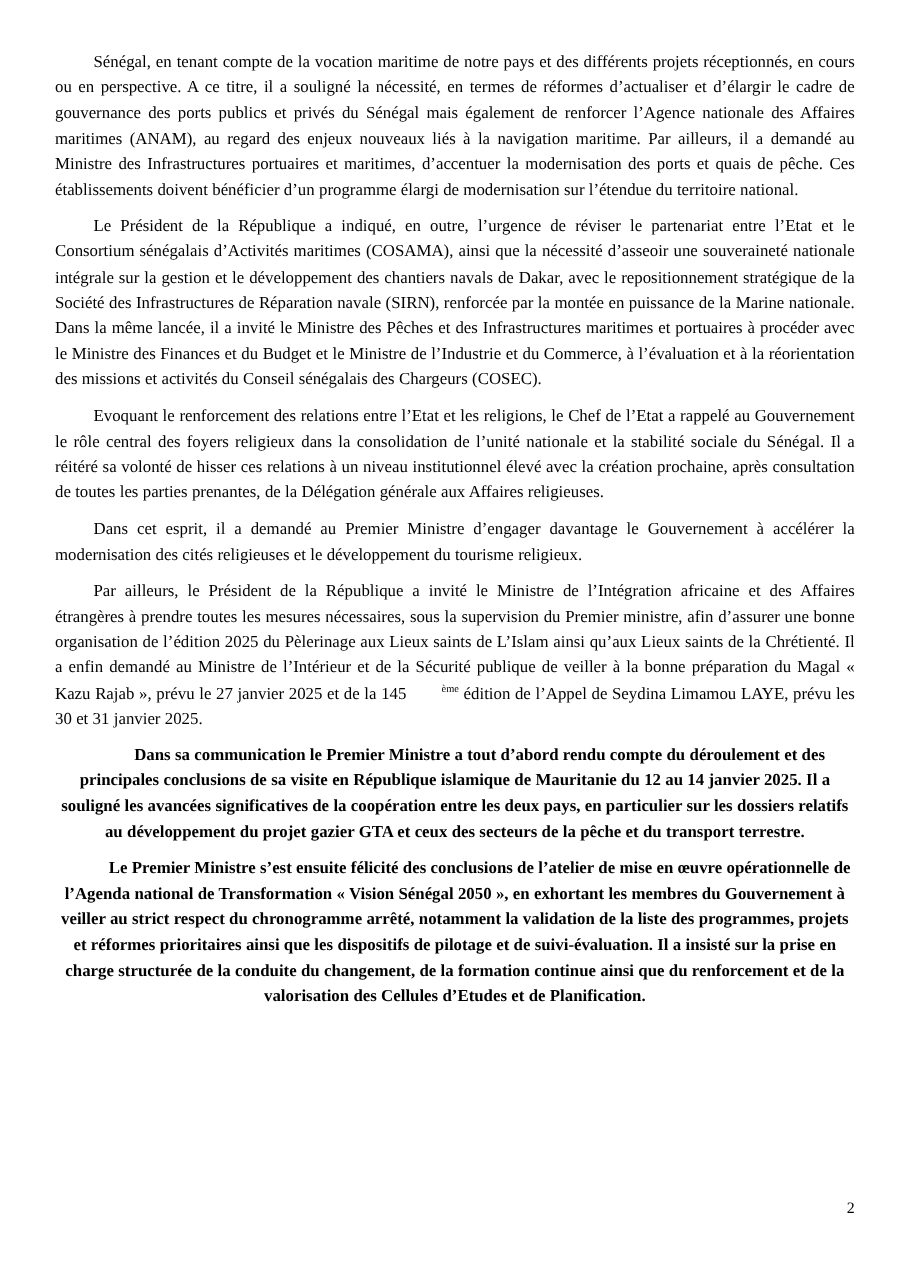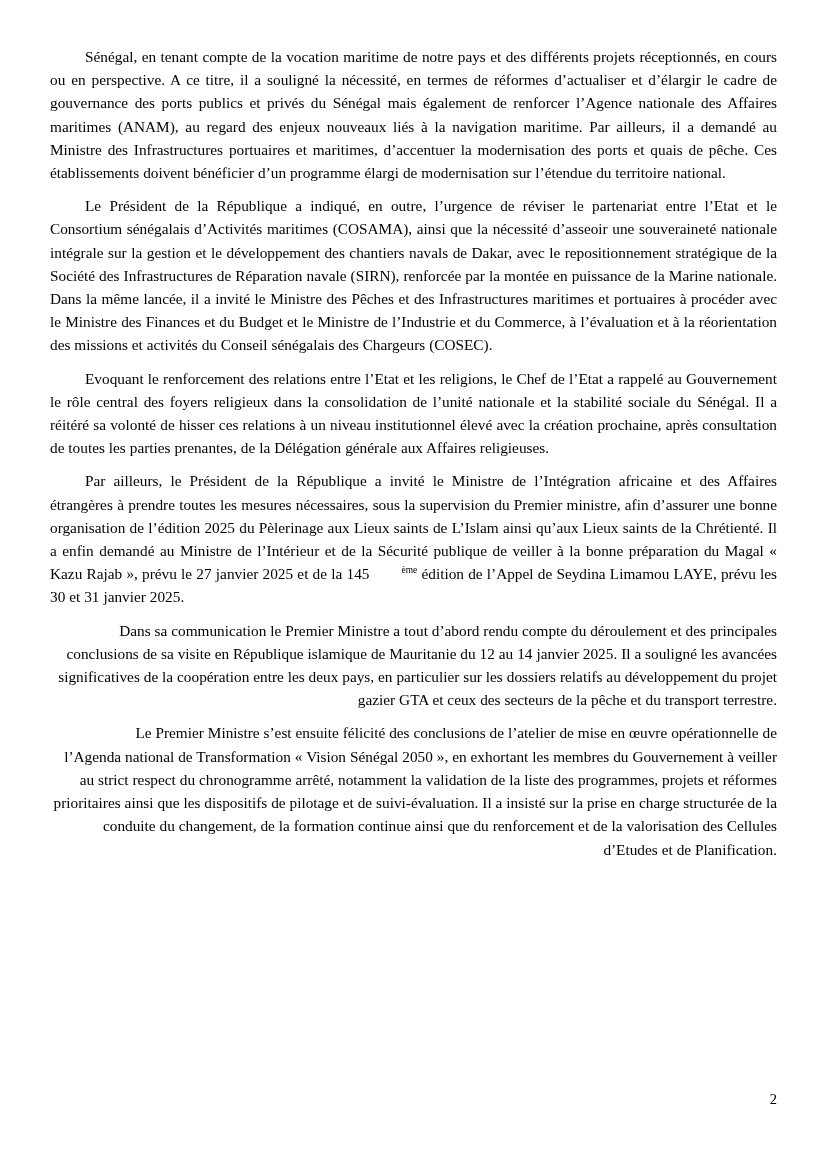--- a/index.html
+++ b/index.html
@@ -36,22 +36,23 @@
     font-size: 15.3px;
     line-height: 23.2px;
     text-align: justify;
     text-justify: inter-word;
     text-indent: 35px;
     word-spacing: 0.1px;
     hyphens: none;
   }
   
   p.para.ragged {
-    text-align: right;
+    text-align: center;
     text-indent: 45px;
+    font-weight: bold;
   }
   p.para.last-block {
     margin-bottom: 0;
   }
   sup.ord {
     font-size: 0.62em;
     vertical-align: super;
     line-height: 0;
     padding-left: 32px;
   }
@@ -70,20 +71,21 @@
 <div id="page">
 
   <div id="content">
 
     <p class="para">Sénégal, en tenant compte de la vocation maritime de notre pays et des différents projets réceptionnés, en cours ou en perspective. A ce titre, il a souligné la nécessité, en termes de réformes d’actualiser et d’élargir le cadre de gouvernance des ports publics et privés du Sénégal mais également de renforcer l’Agence nationale des Affaires maritimes (ANAM), au regard des enjeux nouveaux liés à la navigation maritime. Par ailleurs, il a demandé au Ministre des Infrastructures portuaires et maritimes, d’accentuer la modernisation des ports et quais de pêche. Ces établissements doivent bénéficier d’un programme élargi de modernisation sur l’étendue du territoire national.</p>
 
     <p class="para">Le Président de la République a indiqué, en outre, l’urgence de réviser le partenariat entre l’Etat et le Consortium sénégalais d’Activités maritimes (COSAMA), ainsi que la nécessité d’asseoir une souveraineté nationale intégrale sur la gestion et le développement des chantiers navals de Dakar, avec le repositionnement stratégique de la Société des Infrastructures de Réparation navale (SIRN), renforcée par la montée en puissance de la Marine nationale. Dans la même lancée, il a invité le Ministre des Pêches et des Infrastructures maritimes et portuaires à procéder avec le Ministre des Finances et du Budget et le Ministre de l’Industrie et du Commerce, à l’évaluation et à la réorientation des missions et activités du Conseil sénégalais des Chargeurs (COSEC).</p>
 
     <p class="para">Evoquant le renforcement des relations entre l’Etat et les religions, le Chef de l’Etat a rappelé au Gouvernement le rôle central des foyers religieux dans la consolidation de l’unité nationale et la stabilité sociale du Sénégal. Il a réitéré sa volonté de hisser ces relations à un niveau institutionnel élevé avec la création prochaine, après consultation de toutes les parties prenantes, de la Délégation générale aux Affaires religieuses.</p>
 
+    <p class="para">Dans cet esprit, il a demandé au Premier Ministre d’engager davantage le Gouvernement à accélérer la modernisation des cités religieuses et le développement du tourisme religieux.</p>
 
     <p class="para"><span>Par ailleurs, le Président de la République a invité le Ministre de l’Intégration africaine et des Affaires étrangères à prendre toutes les mesures nécessaires, sous la supervision du Premier ministre, afin d’assurer une bonne organisation de l’édition 2025 du Pèlerinage aux Lieux saints de L’Islam ainsi qu’aux Lieux saints de la Chrétienté. Il a enfin demandé au Ministre de l’Intérieur et de la Sécurité publique de veiller à la bonne préparation du Magal « Kazu Rajab », prévu le 27 janvier 2025 et de la 145</span><sup class="ord">ème</sup><span> édition de l’Appel de Seydina Limamou LAYE, prévu les 30 et 31 janvier 2025.</span></p>
 
     <p class="para ragged">Dans sa communication le Premier Ministre a tout d’abord rendu compte du déroulement et des principales conclusions de sa visite en République islamique de Mauritanie du 12 au 14 janvier 2025. Il a souligné les avancées significatives de la coopération entre les deux pays, en particulier sur les dossiers relatifs au développement du projet gazier GTA et ceux des secteurs de la pêche et du transport terrestre.</p>
 
     <p class="para ragged last-block">Le Premier Ministre s’est ensuite félicité des conclusions de l’atelier de mise en œuvre opérationnelle de l’Agenda national de Transformation « Vision Sénégal 2050 », en exhortant les membres du Gouvernement à veiller au strict respect du chronogramme arrêté, notamment la validation de la liste des programmes, projets et réformes prioritaires ainsi que les dispositifs de pilotage et de suivi-évaluation. Il a insisté sur la prise en charge structurée de la conduite du changement, de la formation continue ainsi que du renforcement et de la valorisation des Cellules d’Etudes et de Planification.</p>
 
   </div>
 
   <div id="page-number">2</div>

